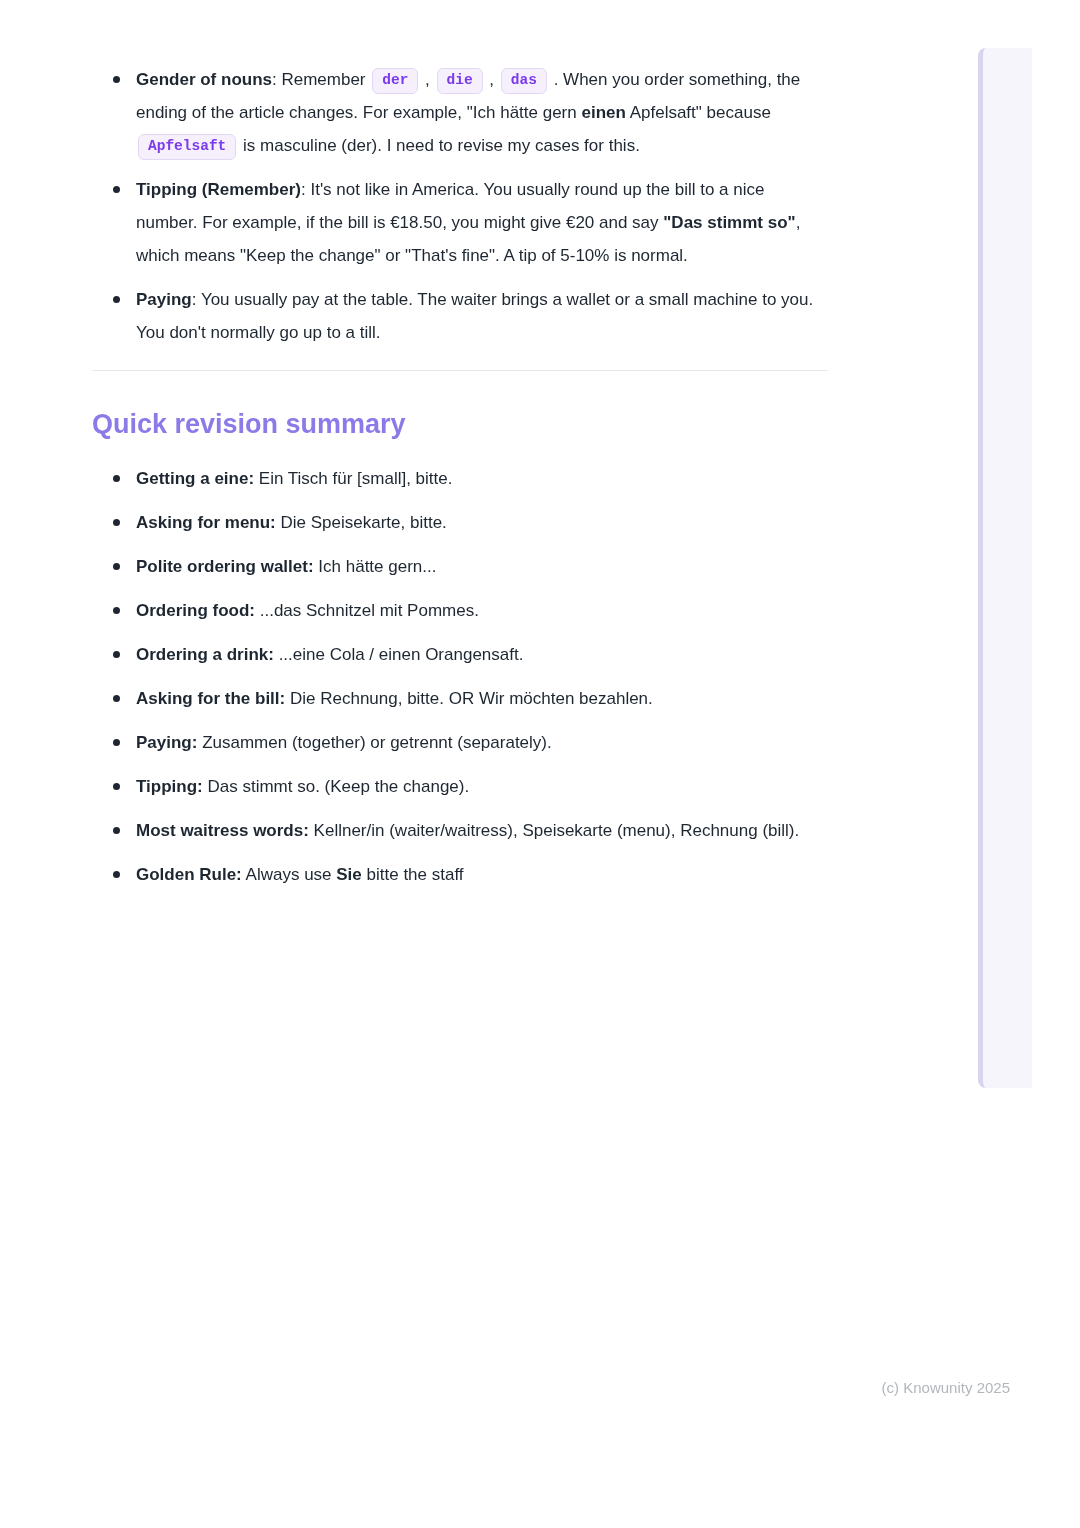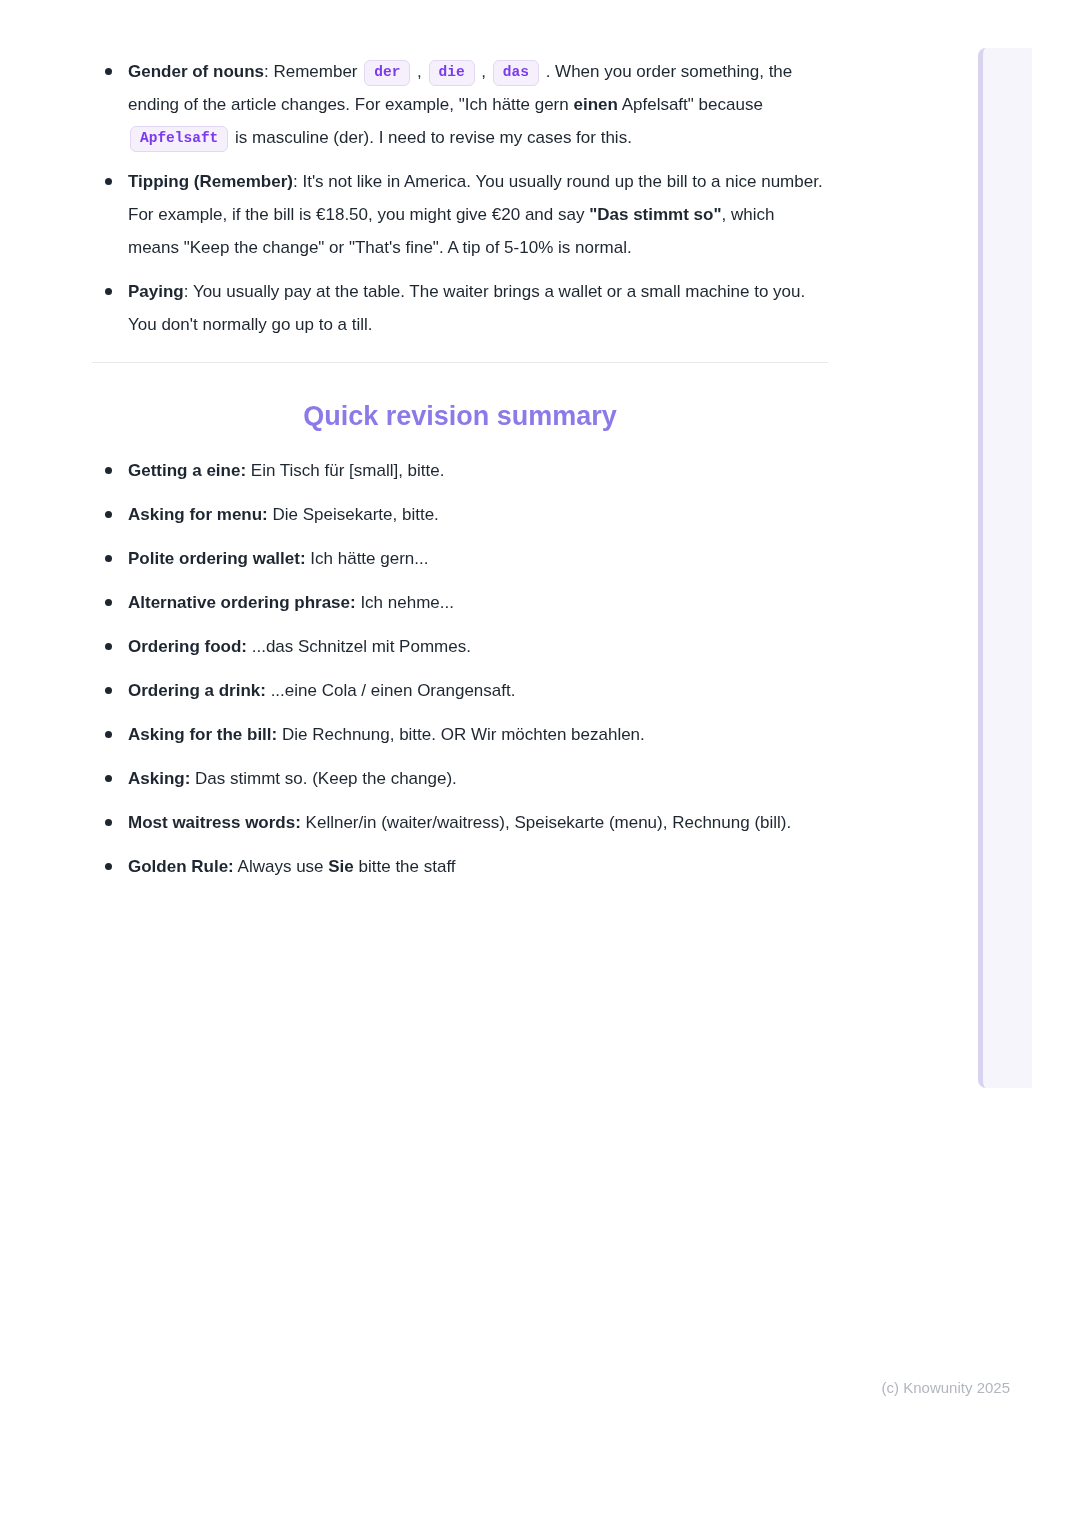--- a/index.html
+++ b/index.html
@@ -16,42 +16,42 @@
   html,body{margin:0;padding:0;}
   body{
     width:1080px;height:1528px;background:#ffffff;position:relative;
     font-family:"Liberation Sans", sans-serif;color:var(--text);
     overflow:hidden;
   }
   .content{
     position:absolute;left:92px;top:0;width:736px;padding-top:51px;box-sizing:content-box;
   }
   ul.doc-list{
-    list-style:none;margin:4px;padding:0;font-size:17px;line-height:33px;
+    list-style:none;margin:12px;padding:0;font-size:17px;line-height:33px;
   }
   ul.doc-list li{
     position:relative;padding-left:32px;margin:0 0 11px 0;
   }
   ul.doc-list li::before{
     content:"";position:absolute;left:9px;top:13px;width:7px;height:7px;
     border-radius:50%;background:var(--text);
   }
   strong{font-weight:bold;}
   code.chip{
     font-family:"Liberation Mono", monospace;font-weight:bold;font-size:14.5px;
     color:var(--chip-text);background:var(--chip-bg);border:1px solid var(--chip-border);
     border-radius:6px;padding:1px 9px 2px 9px;margin:0 2px;display:inline-block;
     line-height:21px;vertical-align:1px;
   }
   hr.divider{
     border:none;border-top:1px solid var(--divider);margin:21px 0 0 0;
   }
   h2.summary-heading{
     color:var(--accent);font-size:27px;line-height:32px;font-weight:bold;
-    margin:37px 0 22px 0;letter-spacing:0;text-align:center;
+    margin:37px 0 22px 0;letter-spacing:0;
   }
   .side-panel{
     position:absolute;left:978px;top:48px;width:54px;height:1040px;
     background:var(--panel-bg);border-left:5px solid var(--panel-border);
     border-radius:8px 0 0 8px;box-sizing:border-box;
   }
   .footer{
     position:absolute;right:70px;top:1378px;font-size:15px;line-height:19px;
     color:var(--muted);
   }
@@ -67,25 +67,25 @@
     </ul>
 
   <hr class="divider">
 
   <h2 class="summary-heading">Quick revision summary</h2>
 
   <ul class="doc-list" id="summary-list">
       <li><strong>Getting a eine:</strong><span> Ein Tisch für [small], bitte.</span></li>
       <li><strong>Asking for menu:</strong><span> Die Speisekarte, bitte.</span></li>
       <li><strong>Polite ordering wallet:</strong><span> Ich hätte gern...</span></li>
-      <li><strong>Alternative ordering phrase:</strong><span> Ich nehme...</span></li>
       <li><strong>Ordering food:</strong><span> ...das Schnitzel mit Pommes.</span></li>
       <li><strong>Ordering a drink:</strong><span> ...eine Cola / einen Orangensaft.</span></li>
       <li><strong>Asking for the bill:</strong><span> Die Rechnung, bitte. OR Wir möchten bezahlen.</span></li>
-      <li><strong>Asking:</strong><span> Das stimmt so. (Keep the change).</span></li>
+      <li><strong>Paying:</strong><span> Zusammen (together) or getrennt (separately).</span></li>
+      <li><strong>Tipping:</strong><span> Das stimmt so. (Keep the change).</span></li>
       <li><strong>Most waitress words:</strong><span> Kellner/in (waiter/waitress), Speisekarte (menu), Rechnung (bill).</span></li>
       <li><strong>Golden Rule:</strong><span> Always use </span><strong>Sie</strong><span> bitte the staff</span></li>
     </ul>
 </div>
 
 <div class="side-panel"></div>
 
 <div class="footer">(c) Knowunity 2025</div>
 
 </body></html>

